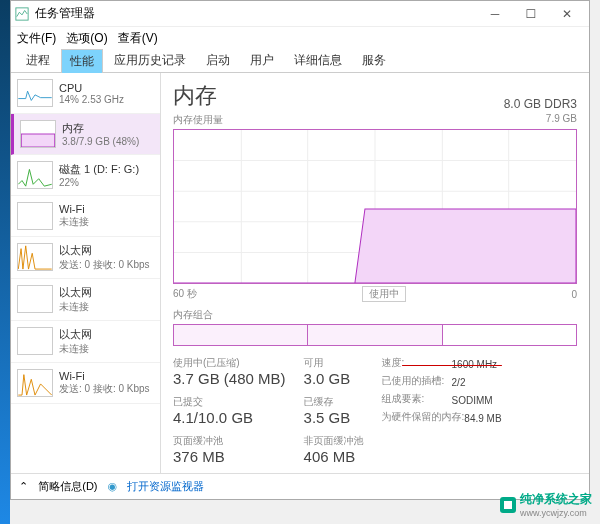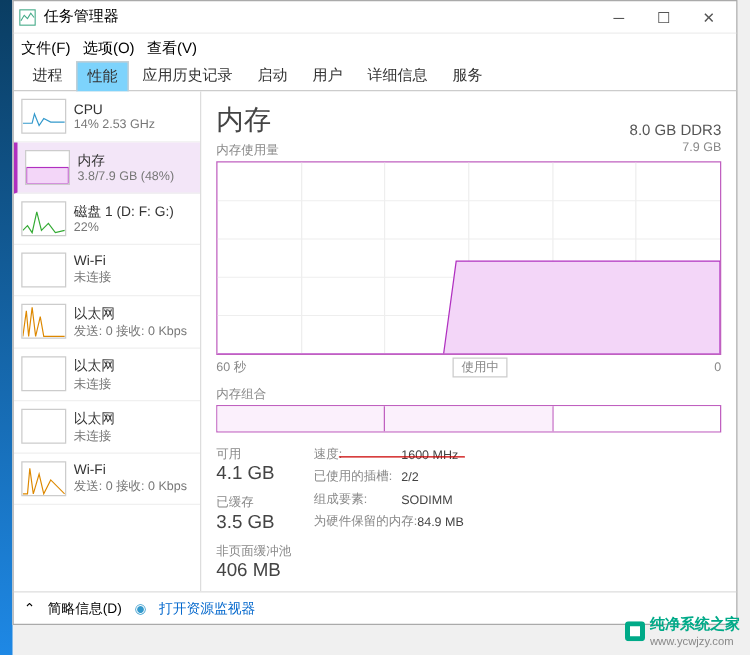--- a/index.html
+++ b/index.html
@@ -203,22 +203,36 @@
       <div class="sublabel">内存组合</div>
       <div class="slots">
         <div class="slot"></div>
         <div class="slot"></div>
         <div class="slot"></div>
       </div>
 
       <div class="stats">
         <div class="statcol">
           <div class="statblock">
+              <div class="lbl">使用中(已压缩)</div>
+              <div class="val">3.7 GB (480 MB)</div>
+            </div>
+          <div class="statblock">
+              <div class="lbl">已提交</div>
+              <div class="val">4.1/10.0 GB</div>
+            </div>
+          <div class="statblock">
+              <div class="lbl">页面缓冲池</div>
+              <div class="val">376 MB</div>
+            </div>
+        </div>
+        <div class="statcol">
+          <div class="statblock">
               <div class="lbl">可用</div>
-              <div class="val">4.1 GB</div>
+              <div class="val">3.0 GB</div>
             </div>
           <div class="statblock">
               <div class="lbl">已缓存</div>
               <div class="val">3.5 GB</div>
             </div>
           <div class="statblock">
               <div class="lbl">非页面缓冲池</div>
               <div class="val">406 MB</div>
             </div>
         </div>

